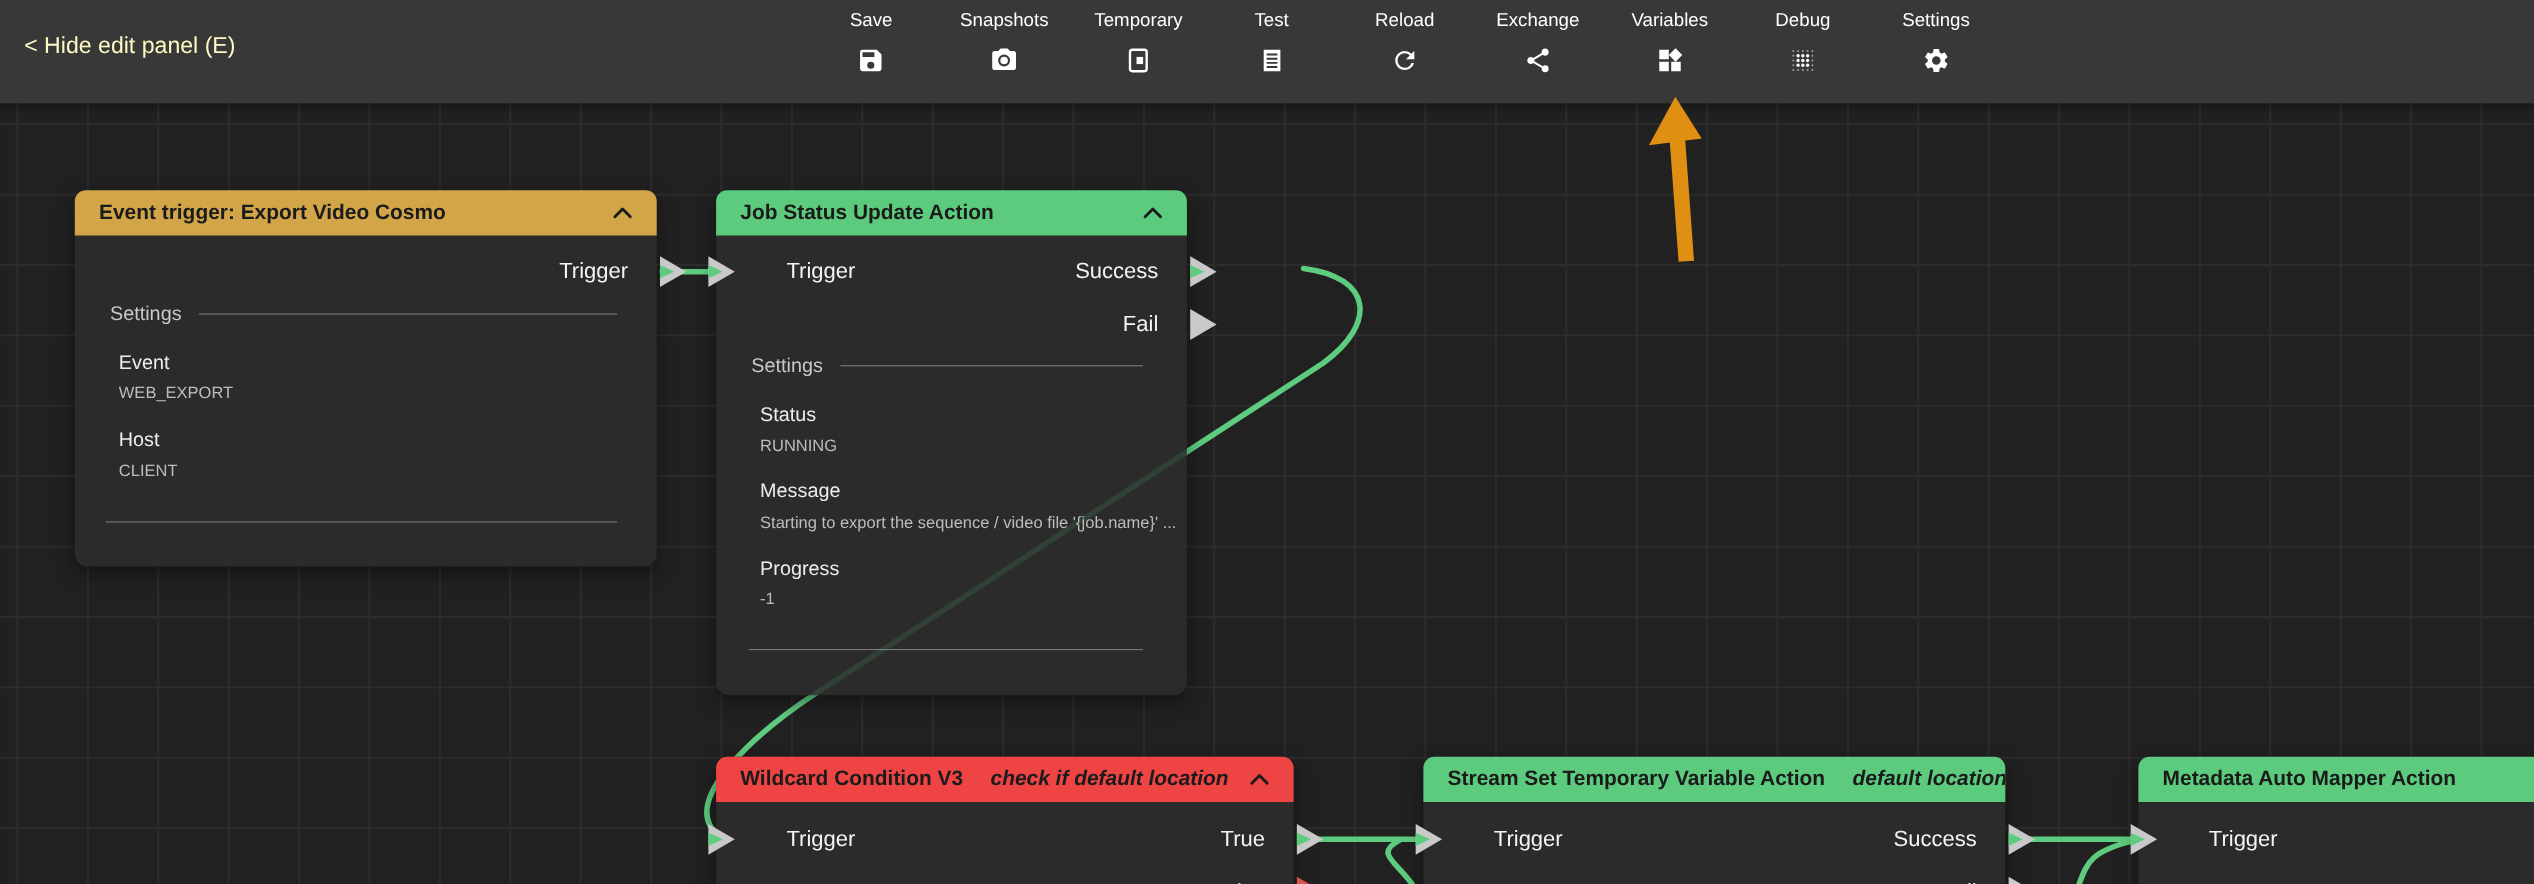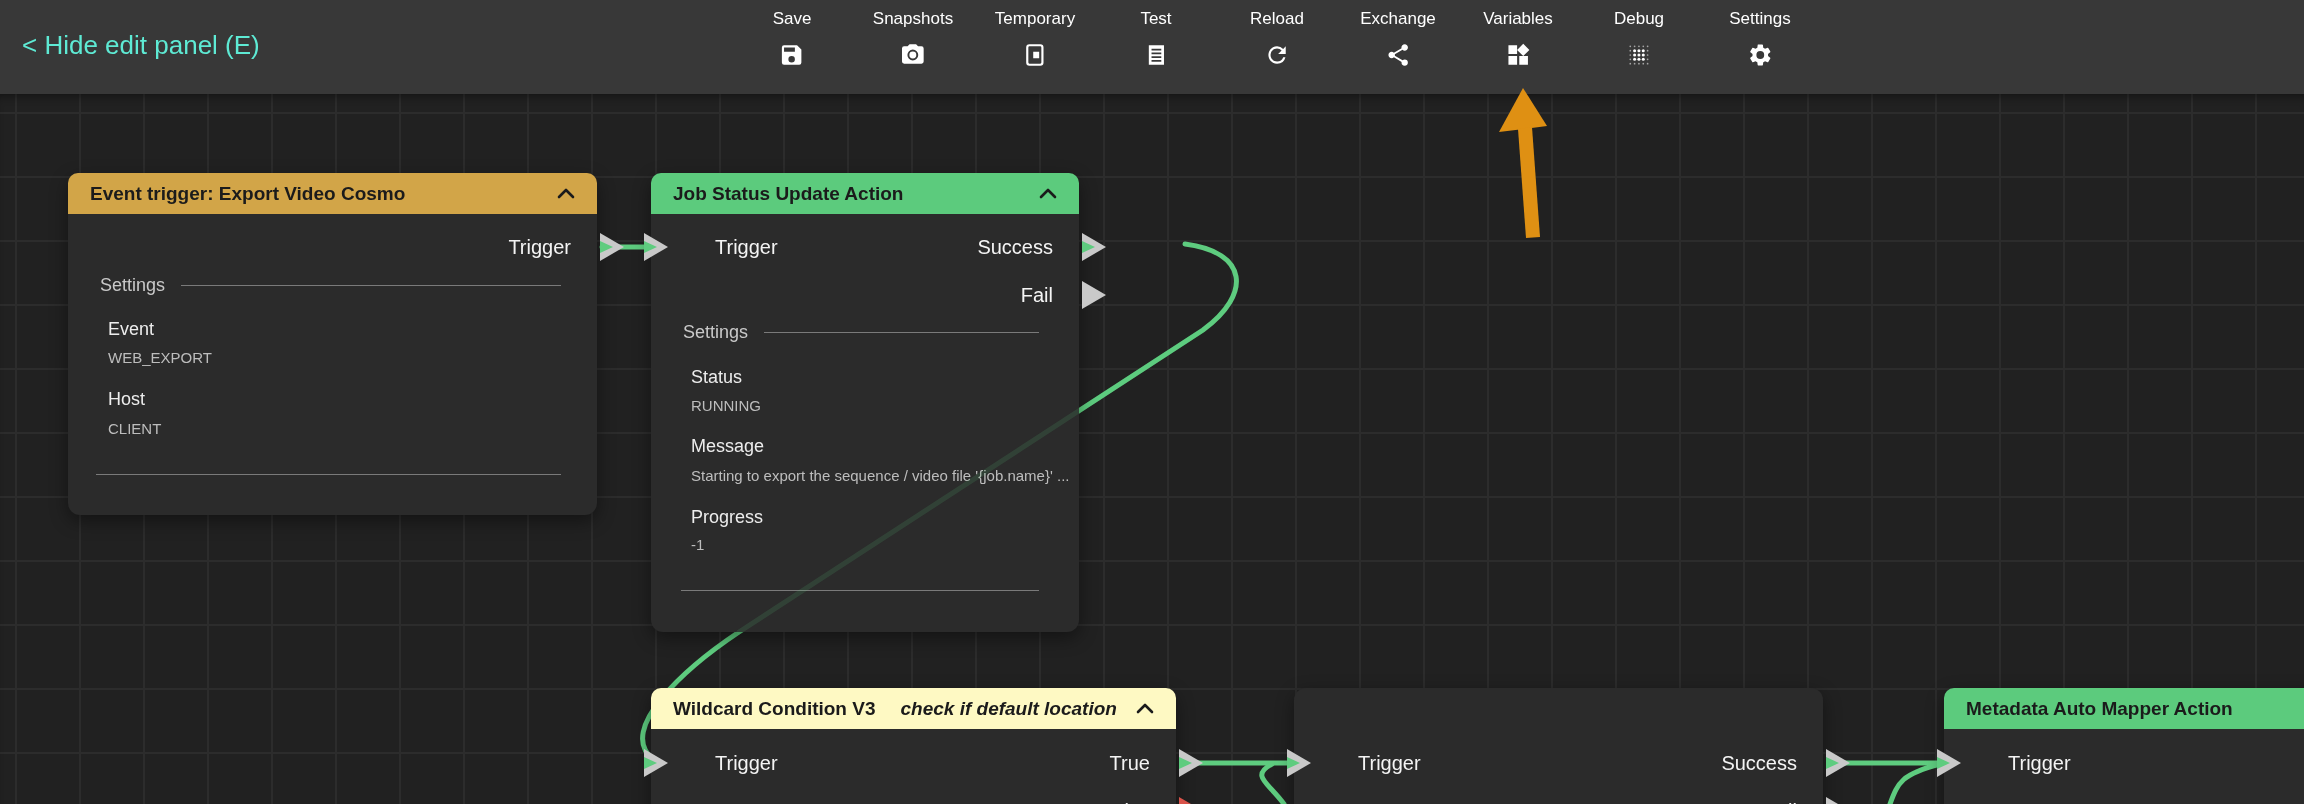--- a/index.html
+++ b/index.html
@@ -2,21 +2,21 @@
 <html><head>
 <meta charset="utf-8">
 <style>
   * { margin:0; padding:0; box-sizing:border-box; }
   html,body { width:2304px; height:804px; overflow:hidden; background:#212121;
     font-family:"Liberation Sans", sans-serif; }
 
   
   .topbar { position:absolute; left:0; top:0; width:2304px; height:94px;
     background:#383838; z-index:5; }
-  .hide-panel { position:absolute; left:22px; top:30px; font-size:26px; color:#5eead4; cursor:pointer; }
+  .hide-panel { position:absolute; left:22px; top:30px; font-size:21px; color:#fef9c3; cursor:pointer; }
   .tool { position:absolute; top:9px; display:flex; flex-direction:column; align-items:center;
     gap:13px; transform:translateX(-50%); cursor:pointer; }
   .tool-label { font-size:17px; color:#ffffff; white-space:nowrap; }
   .tool-icon svg { display:block; }
 
   
   .canvas { position:absolute; left:0; top:94px; width:2304px; height:710px; overflow:hidden;
     background-color:#212121;
     background-image:
       linear-gradient(to right, #2c2c2c 2px, transparent 2px),
@@ -30,21 +30,21 @@
   svg.annot { position:absolute; left:0; top:0; width:2304px; height:804px; z-index:6; pointer-events:none; }
 
   
   .node { position:absolute; background:#2b2b2b; border-radius:12px;
     box-shadow:0 6px 18px rgba(0,0,0,.42); z-index:2; }
   .node-header { position:absolute; left:0; right:0; top:0; height:41px;
     border-radius:10px 10px 0 0; display:flex; align-items:center; padding:0 22px;
     color:#1b1b1b; font-size:19px; font-weight:600; cursor:pointer; white-space:nowrap; overflow:hidden; }
   .hdr-gold  { background:#d2a548; }
   .hdr-green { background:#5ccb7d; }
-  .hdr-blue  { background:#fef9c3; }
+  .hdr-blue  { background:#ef4444; }
   .subtitle { font-style:italic; font-weight:600; margin-left:25px; }
   .chev { margin-left:auto; display:flex; align-items:center; }
 
   #n1 { left:68px;  top:79px;  width:529px; height:342px; }
   #n2 { left:651px; top:79px;  width:428px; height:459px; }
   #n3 { left:651px; top:594px; width:525px; height:220px; }
   #n4 { left:1294px;top:594px; width:529px; height:220px; }
   #n5 { left:1944px;top:594px; width:529px; height:220px; }
 
   .prow { position:absolute; height:30px; line-height:30px; font-size:20px; color:#f4f4f4; white-space:nowrap;margin-left:34px; }
@@ -263,20 +263,29 @@
         <polygon points="1,1 25,15 1,29" fill="#c9c9c9"></polygon>
         <polygon points="1,9 14,15 1,21" fill="#5ecc7f"></polygon>
       </svg>
     <div class="prow" style="top:108px;right:26px">False</div>
     <svg class="port" style="top:108px;right:-28px">
         <polygon points="1,1 25,15 1,29" fill="#d9534a"></polygon>
       </svg>
   </div>
 
   <div class="node" id="n4">
+    <div class="node-header hdr-green">
+      <span>Stream Set Temporary Variable Action</span>
+      <span class="subtitle">default location</span>
+      <span class="chev">
+        <svg width="18" height="11" viewBox="0 0 18 11">
+            <polyline points="2,9 9,2 16,9" fill="none" stroke="#1b1b1b" stroke-width="2.6" stroke-linecap="round" stroke-linejoin="round"></polyline>
+          </svg>
+      </span>
+    </div>
     <svg class="port" style="top:60px;left:-8px">
         <polygon points="1,1 25,15 1,29" fill="#c9c9c9"></polygon>
         <polygon points="1,9 14,15 1,21" fill="#5ecc7f"></polygon>
       </svg>
     <div class="prow" style="top:60px;left:30px">Trigger</div>
     <div class="prow" style="top:60px;right:26px">Success</div>
     <svg class="port" style="top:60px;right:-28px">
         <polygon points="1,1 25,15 1,29" fill="#c9c9c9"></polygon>
         <polygon points="1,9 14,15 1,21" fill="#5ecc7f"></polygon>
       </svg>

